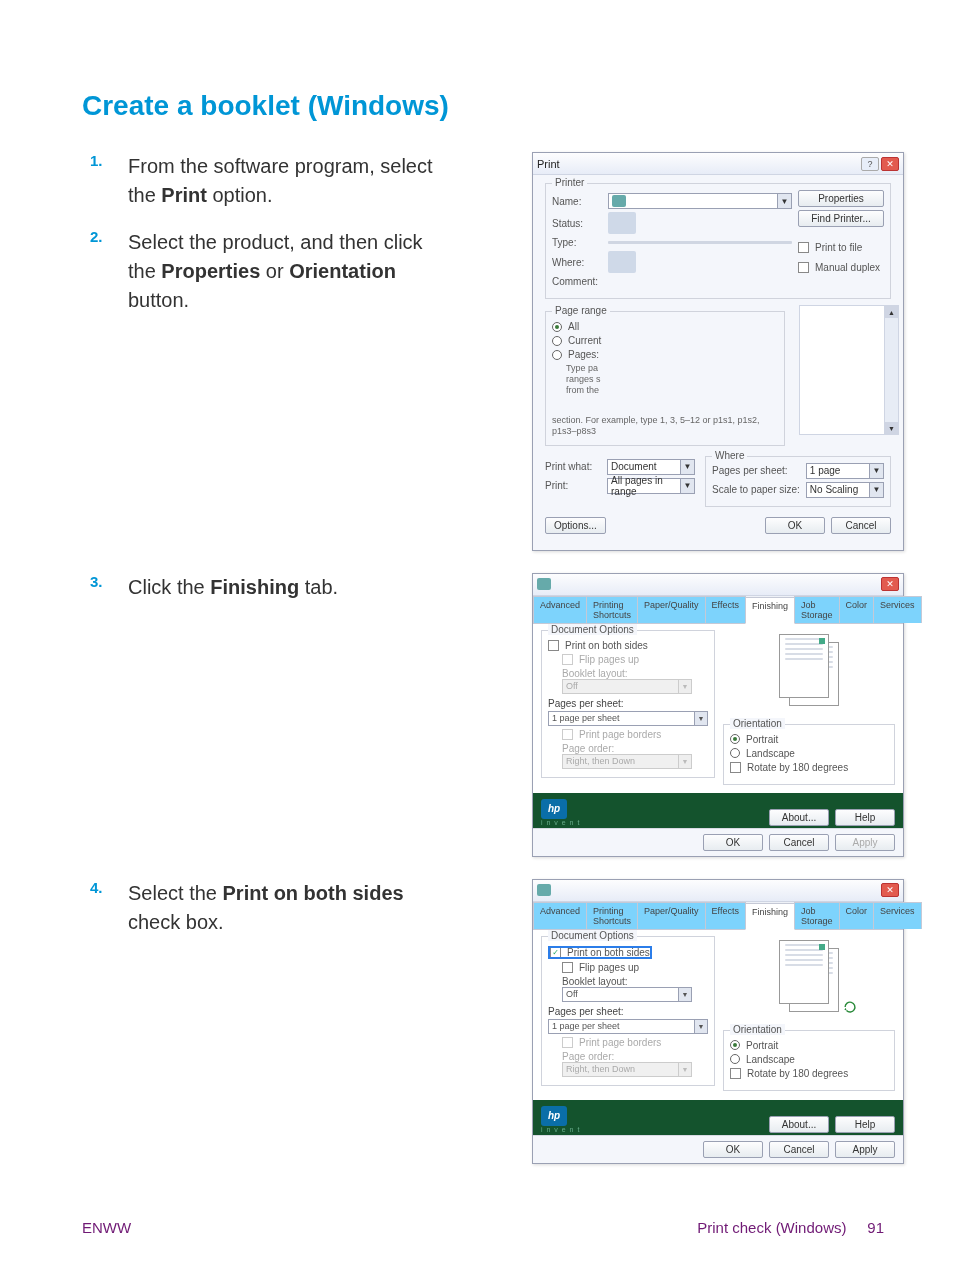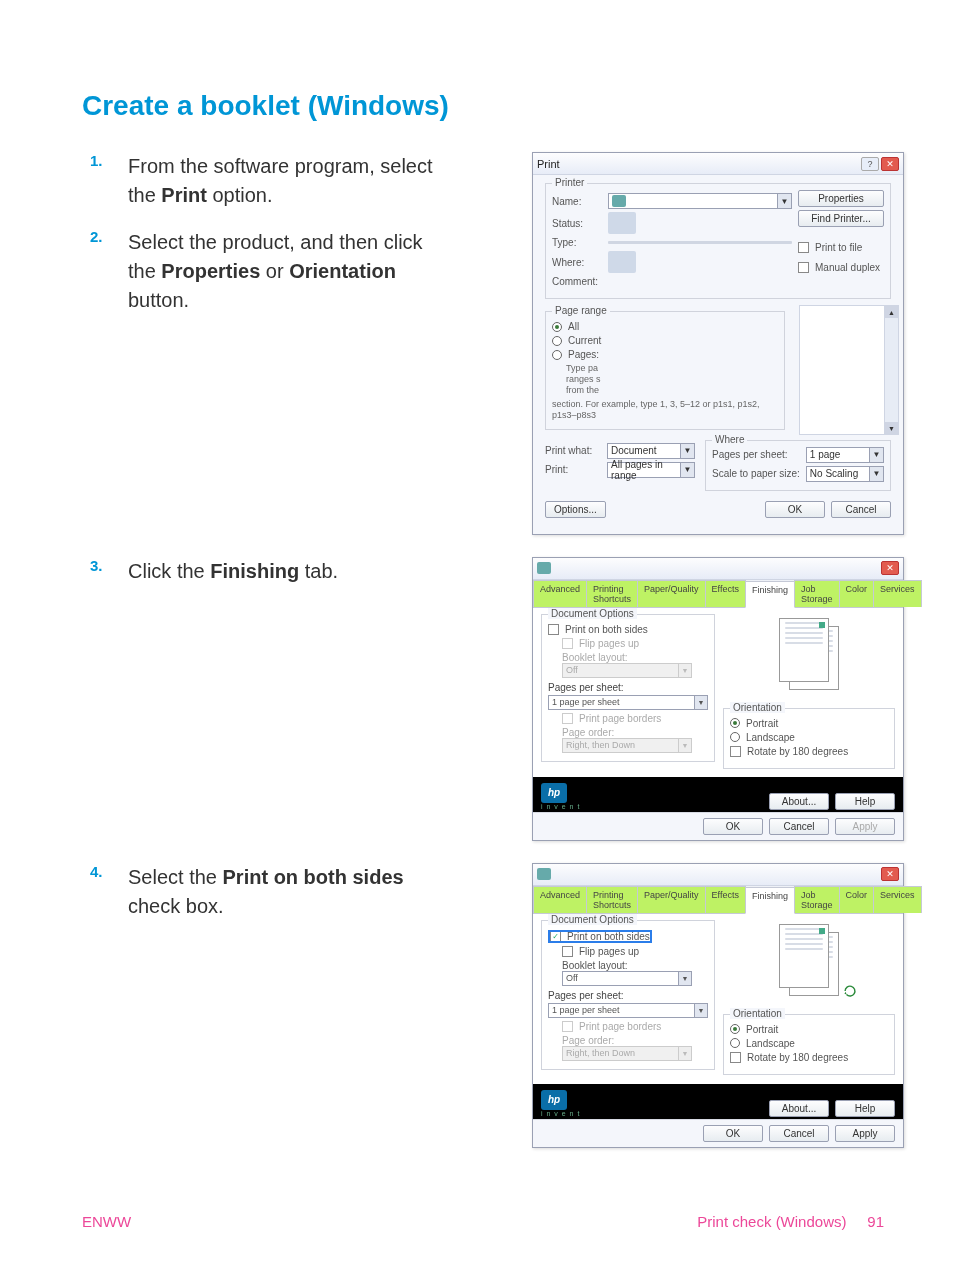--- a/index.html
+++ b/index.html
@@ -132,21 +132,21 @@
   .pr-btn { border:1px solid #9aa0b3; background:linear-gradient(#fdfdfe,#e7ecf0); font-size:10px; padding:2px 6px; border-radius:2px; text-align:center; color:#333;}
   .hint { font-size:9px; color:#666; line-height:1.2;}
   .zoom-grid { display:grid; grid-template-columns: auto 1fr; gap:3px 6px; align-items:center;}
 
   
   .blurline { height:3px; background:#d0d6e2; border-radius:1px; margin:4px 0;}
 
   
   .props-dialog { width:372px; }
   .tabs { display:flex; background:#eef1f7; border-bottom:1px solid #c5c9d6; font-size:9px; }
-  .tab { padding:3px 6px; border:1px solid #c5c9d6; border-bottom:none; background:#bef264; margin-right:-1px; color:#444;}
+  .tab { padding:3px 6px; border:1px solid #c5c9d6; border-bottom:none; background:#7dd3fc; margin-right:-1px; color:#444;}
   .tab.active { background:#fff; border-bottom:1px solid #fff; position:relative; top:1px;}
   .props-body { background:#fff; padding:6px 8px 8px 8px; display:flex; gap:8px;}
   .props-left { flex:0 0 170px; }
   .props-right { flex:1; }
   .pagepreview {
     width:120px; height:80px; margin:4px auto 10px auto;
     position:relative;
   }
   .pp-page { position:absolute; border:1px solid #999; background:#fff;}
   .pp-page.b { left:40px; top:8px; width:50px; height:64px;}
@@ -157,27 +157,27 @@
     width:14px; height:14px; position:absolute; right:12px; bottom:6px;
   }
   .duplex-icon svg { width:14px; height:14px;}
   .hp-logo {
     width:26px; height:20px; background:#0a6ea8; border-radius:3px;
     display:flex; align-items:center; justify-content:center; color:#fff;
     font-size:10px; font-style:italic; font-weight:bold;
   }
   .footerbar { display:flex; justify-content:flex-end; gap:6px; padding:5px 8px; background:#f4f6fb; border-top:1px solid #d7dae3;}
   .applybtn.disabled { color:#aaa; }
-  .hp-area { display:flex; justify-content:space-between; align-items:flex-end; padding:6px 8px 2px 8px; background:#000000;}
+  .hp-area { display:flex; justify-content:space-between; align-items:flex-end; padding:6px 8px 2px 8px; background:#14532d;}
   .hp-area .invent { font-size:7px; color:#6a8; letter-spacing:1px;}
 
   
   .page-footer {
-    position:absolute; bottom:40px; left:82px; right:70px;
-    display:flex; justify-content:space-between; font-size:15px; color:#ec4899;
+    position:absolute; bottom:34px; left:82px; right:70px;
+    display:flex; justify-content:space-between; font-size:15px; color:#701a75;
   }
 
   .thin-select {
     border:1px solid #9aa0b3; background:#fff; height:15px;
     display:flex; align-items:center; padding:0 3px; font-size:9px;
     position:relative; width:130px; color:#555;
   }
   .thin-select.disabled { background:#f0f0f0; color:#aaa; border-color:#ccc;}
   .thin-select .arrow {
     position:absolute; right:0; top:0; bottom:0; width:13px;
@@ -280,21 +280,21 @@
                 </div>
               <div class="formrow">
                   <span class="radio"></span>
                   <span class="lbl">Pages:</span>
                 </div>
               <div style="margin-left:14px">
                 <div class="hint">Type pa</div>
                 <div class="hint">ranges s</div>
                 <div class="hint">from the</div>
               </div>
-              <div class="hint" style="margin-top:4px">section. For example, type 1, 3, 5–12 or p1s1, p1s2, p1s3–p8s3</div>
+              <div class="hint" style="margin-top:20px">section. For example, type 1, 3, 5–12 or p1s1, p1s2, p1s3–p8s3</div>
             </div>
             <div style="flex:0 0 100px; position:relative;">
               <div style="border:1px solid #cfd5e3; background:#fff; height:130px; position:relative;">
                 <div class="scrollbar-stub" style="position:absolute; right:0; top:0; bottom:0;">
                   <div style="height:12px; background:#cfd5e3; display:flex; align-items:center; justify-content:center; font-size:7px;">▲</div>
                   <div style="position:absolute; bottom:0; left:0; right:0; height:12px; background:#cfd5e3; display:flex; align-items:center; justify-content:center; font-size:7px;">▼</div>
                 </div>
               </div>
             </div>
           </div>

